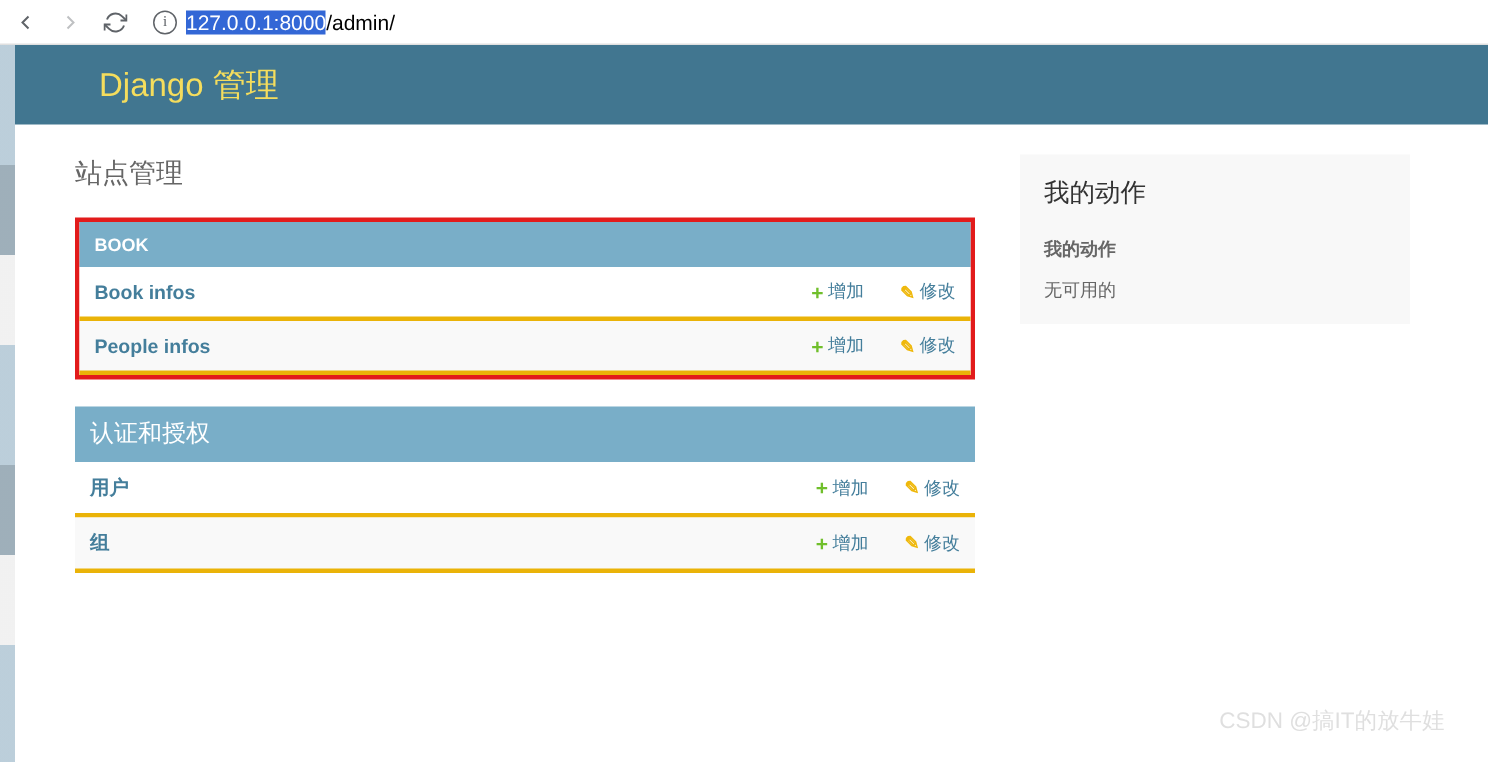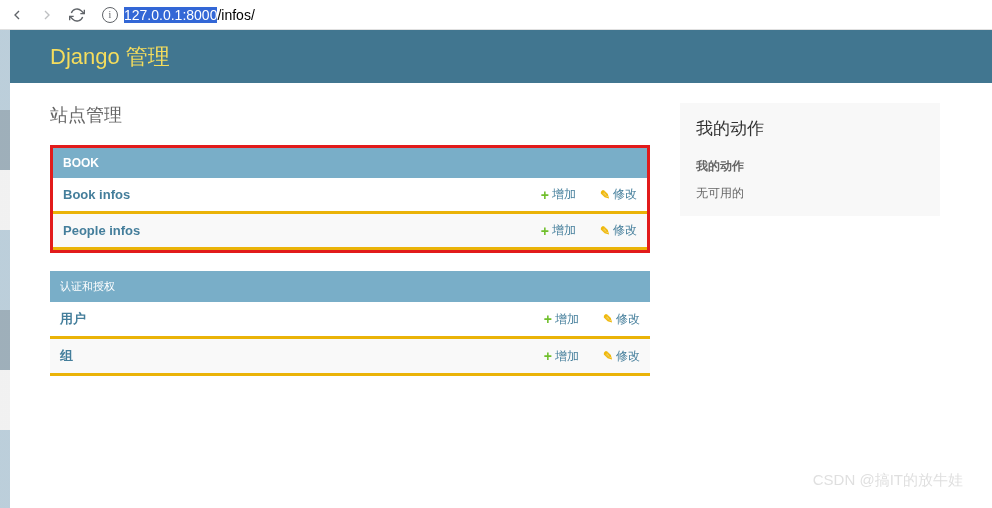--- a/index.html
+++ b/index.html
@@ -8,33 +8,33 @@
     .browser-chrome { height: 30px; background: #fff; border-bottom: 1px solid #e0e0e0; display: flex; align-items: center; padding: 0 8px; gap: 12px; }
     .nav-btn { width: 18px; height: 18px; display: flex; align-items: center; justify-content: center; cursor: pointer; color: #5f6368; }
     .nav-btn svg { width: 16px; height: 16px; }
     .url-bar { flex: 1; display: flex; align-items: center; gap: 6px; padding: 0 4px; }
     .info-icon { width: 16px; height: 16px; border: 1.5px solid #5f6368; border-radius: 50%; display: flex; align-items: center; justify-content: center; font-size: 10px; color: #5f6368; font-family: serif; }
     .url-text { font-size: 14px; color: #000; }
     .url-selected { background: #3367d6; color: #fff; }
     
     .page-wrap { padding: 0 0 0 10px; }
     .header { background: #417690; height: 53px; display: flex; align-items: center; padding: 0 40px; }
-    .header h1 { color: #f5dd5d; font-size: 22px; font-weight: 300; }
+    .header h1 { color: #f5dd5d; font-size: 22px; font-weight: 300; margin-left: 16px; }
     
     .content { padding: 20px 40px; display: flex; gap: 30px; align-items: flex-start; }
     .main-col { flex: 0 0 600px; }
     .sidebar-col { flex: 0 0 260px; }
     
     .page-title { font-size: 18px; font-weight: 400; color: #666; margin-bottom: 18px; }
     
     .module { margin-bottom: 18px; }
     .module.highlighted { border: 3px solid #e21b1b; padding-bottom: 0; }
     
     .mod-header { background: #79aec8; color: #fff; padding: 8px 10px; font-size: 12px; font-weight: 700; text-transform: uppercase; }
-    .mod-header.normal { font-weight: 400; text-transform: none; font-size: 11px; }
+    .mod-header.normal { font-weight: 400; text-transform: none; font-size: 16px; }
     
     .mod-row { display: flex; align-items: center; padding: 8px 10px; border-bottom: 3px solid #eab308; background: #fff; }
     .mod-row:nth-child(odd) { background: #f9f9f9; }
     .mod-row .model-name { flex: 1; color: #447e9b; font-size: 13px; font-weight: 700; cursor: pointer; }
     .mod-row .action { color: #447e9b; font-size: 12px; display: flex; align-items: center; gap: 3px; cursor: pointer; margin-left: 24px; }
     .mod-row .action .ico { font-weight: bold; }
     .ico-add { color: #70bf2b; font-size: 14px; }
     .ico-edit { color: #efb80b; font-size: 12px; }
     
     .sidebar-module { background: #f8f8f8; padding: 14px 16px; }
@@ -60,21 +60,21 @@
       </svg>
   </div>
   <div class="nav-btn">
     <svg viewBox="0 0 24 24" fill="none" stroke="currentColor" stroke-width="2">
         <path d="M23 4v6h-6M1 20v-6h6"></path>
         <path d="M3.51 9a9 9 0 0 1 14.85-3.36L23 10M1 14l4.64 4.36A9 9 0 0 0 20.49 15"></path>
       </svg>
   </div>
   <div class="url-bar">
     <span class="info-icon">i</span>
-    <span class="url-text"><span class="url-selected">127.0.0.1:8000</span><span>/infos/</span></span>
+    <span class="url-text"><span class="url-selected">127.0.0.1:8000</span><span>/admin/</span></span>
   </div>
 </div>
 
 <div class="left-strip"></div>
 
 <div class="page-wrap">
   <div class="header">
     <h1>Django 管理</h1>
   </div>
 

